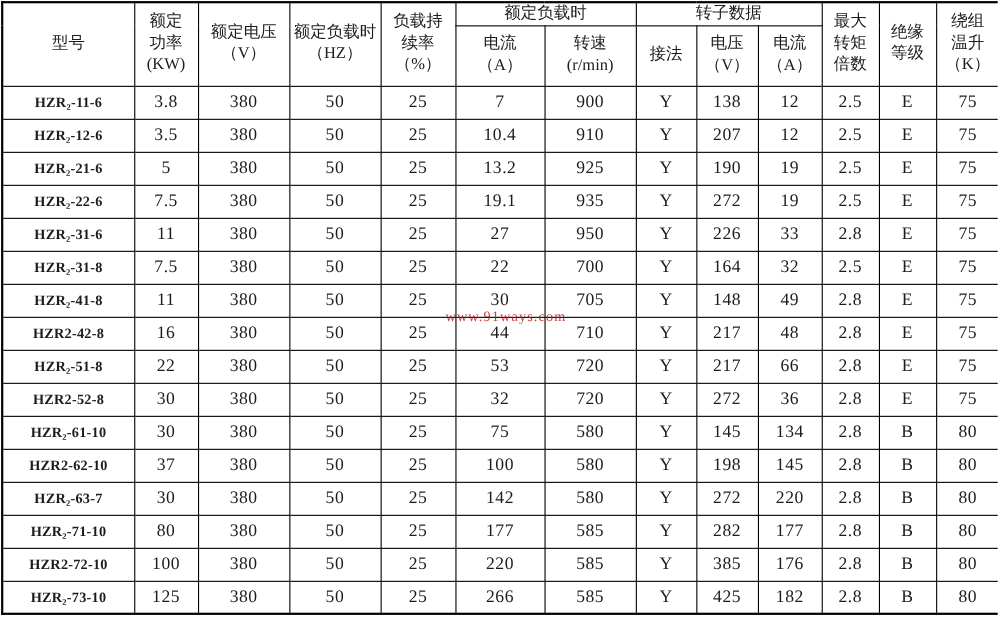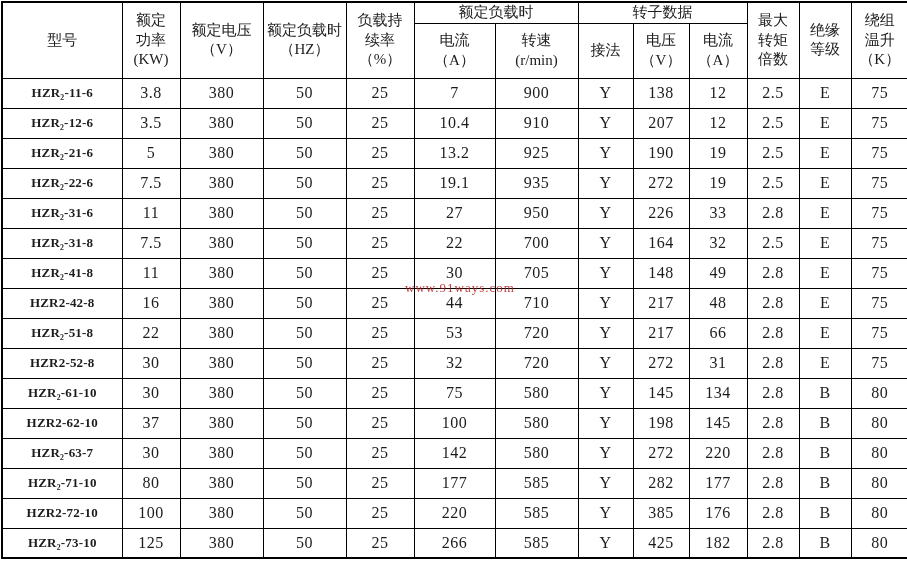--- a/index.html
+++ b/index.html
@@ -253,21 +253,21 @@
       <tr>
         <td class="cell-model">HZR2-52-8</td>
         <td class="cell-rated-power-kw">30</td>
         <td class="cell-rated-voltage-v">380</td>
         <td class="cell-rated-frequency-hz">50</td>
         <td class="cell-duty-cycle-pct">25</td>
         <td class="cell-load-current-a">32</td>
         <td class="cell-speed-rpm">720</td>
         <td class="cell-connection">Y</td>
         <td class="cell-rotor-voltage-v">272</td>
-        <td class="cell-rotor-current-a">31</td>
+        <td class="cell-rotor-current-a">36</td>
         <td class="cell-max-torque-ratio">2.8</td>
         <td class="cell-insulation-class">E</td>
         <td class="cell-temp-rise-k">75</td>
       </tr>
       <tr>
         <td class="cell-model">HZR₂-61-10</td>
         <td class="cell-rated-power-kw">30</td>
         <td class="cell-rated-voltage-v">380</td>
         <td class="cell-rated-frequency-hz">50</td>
         <td class="cell-duty-cycle-pct">25</td>

